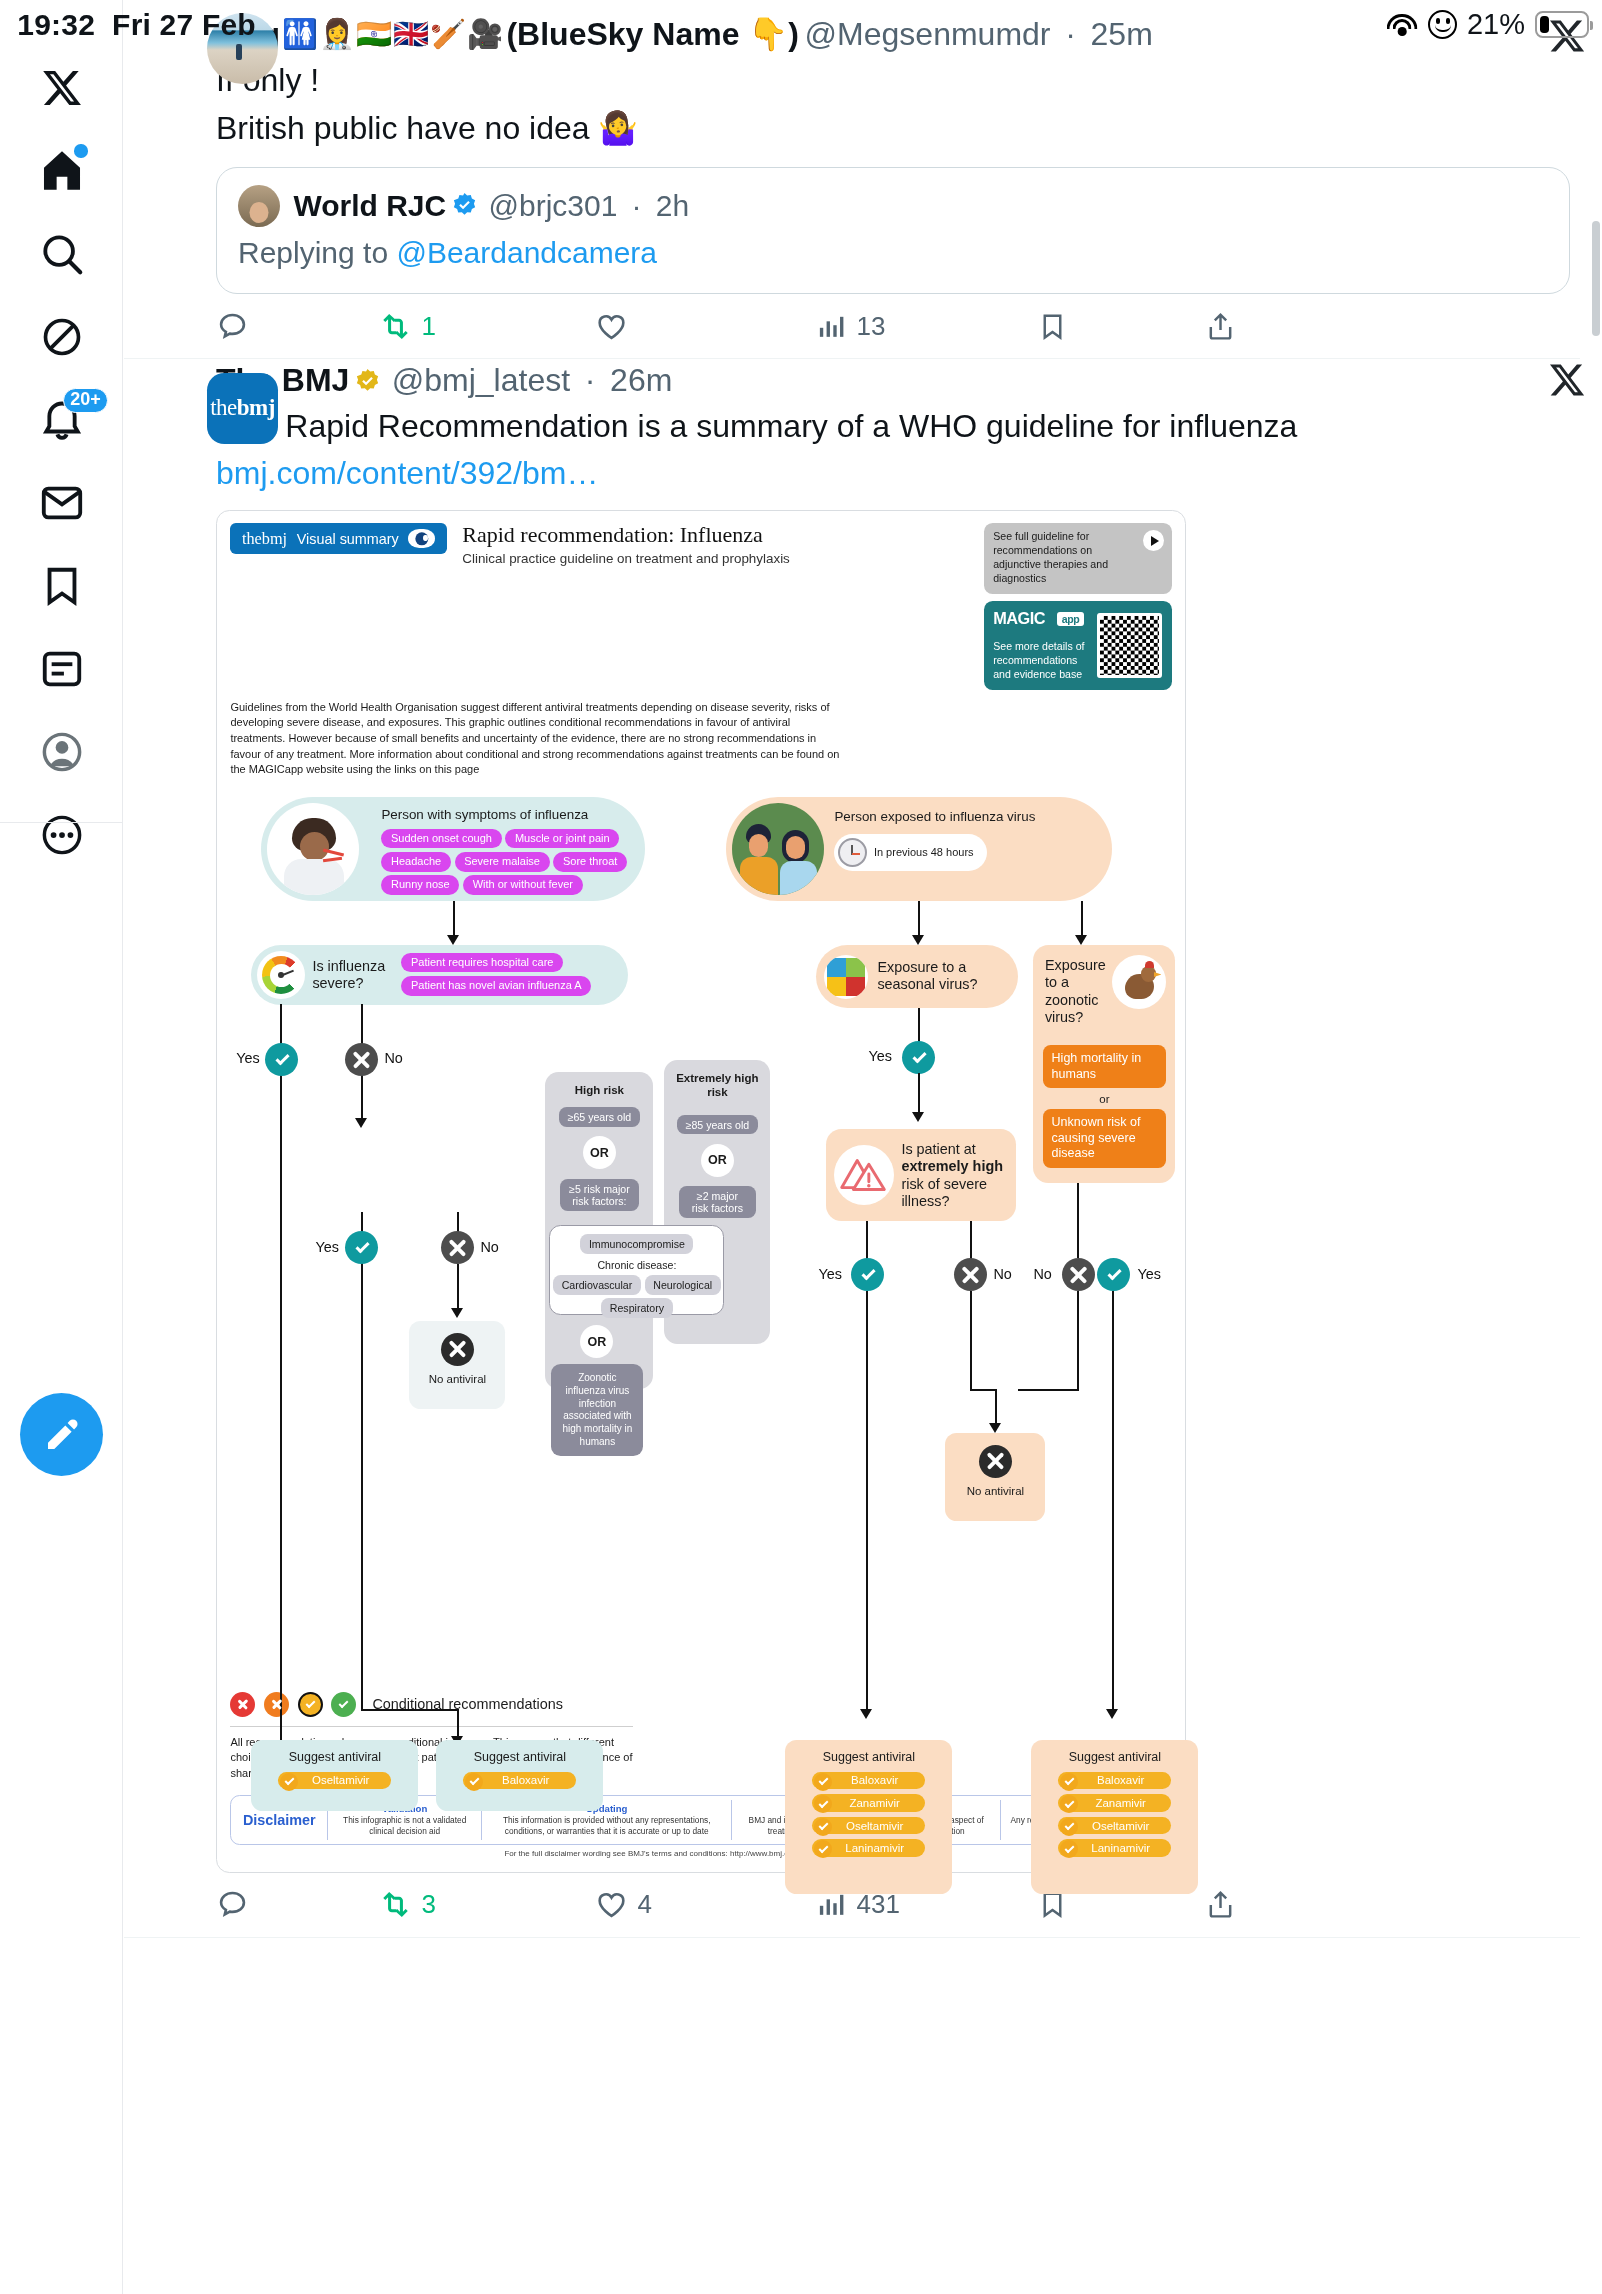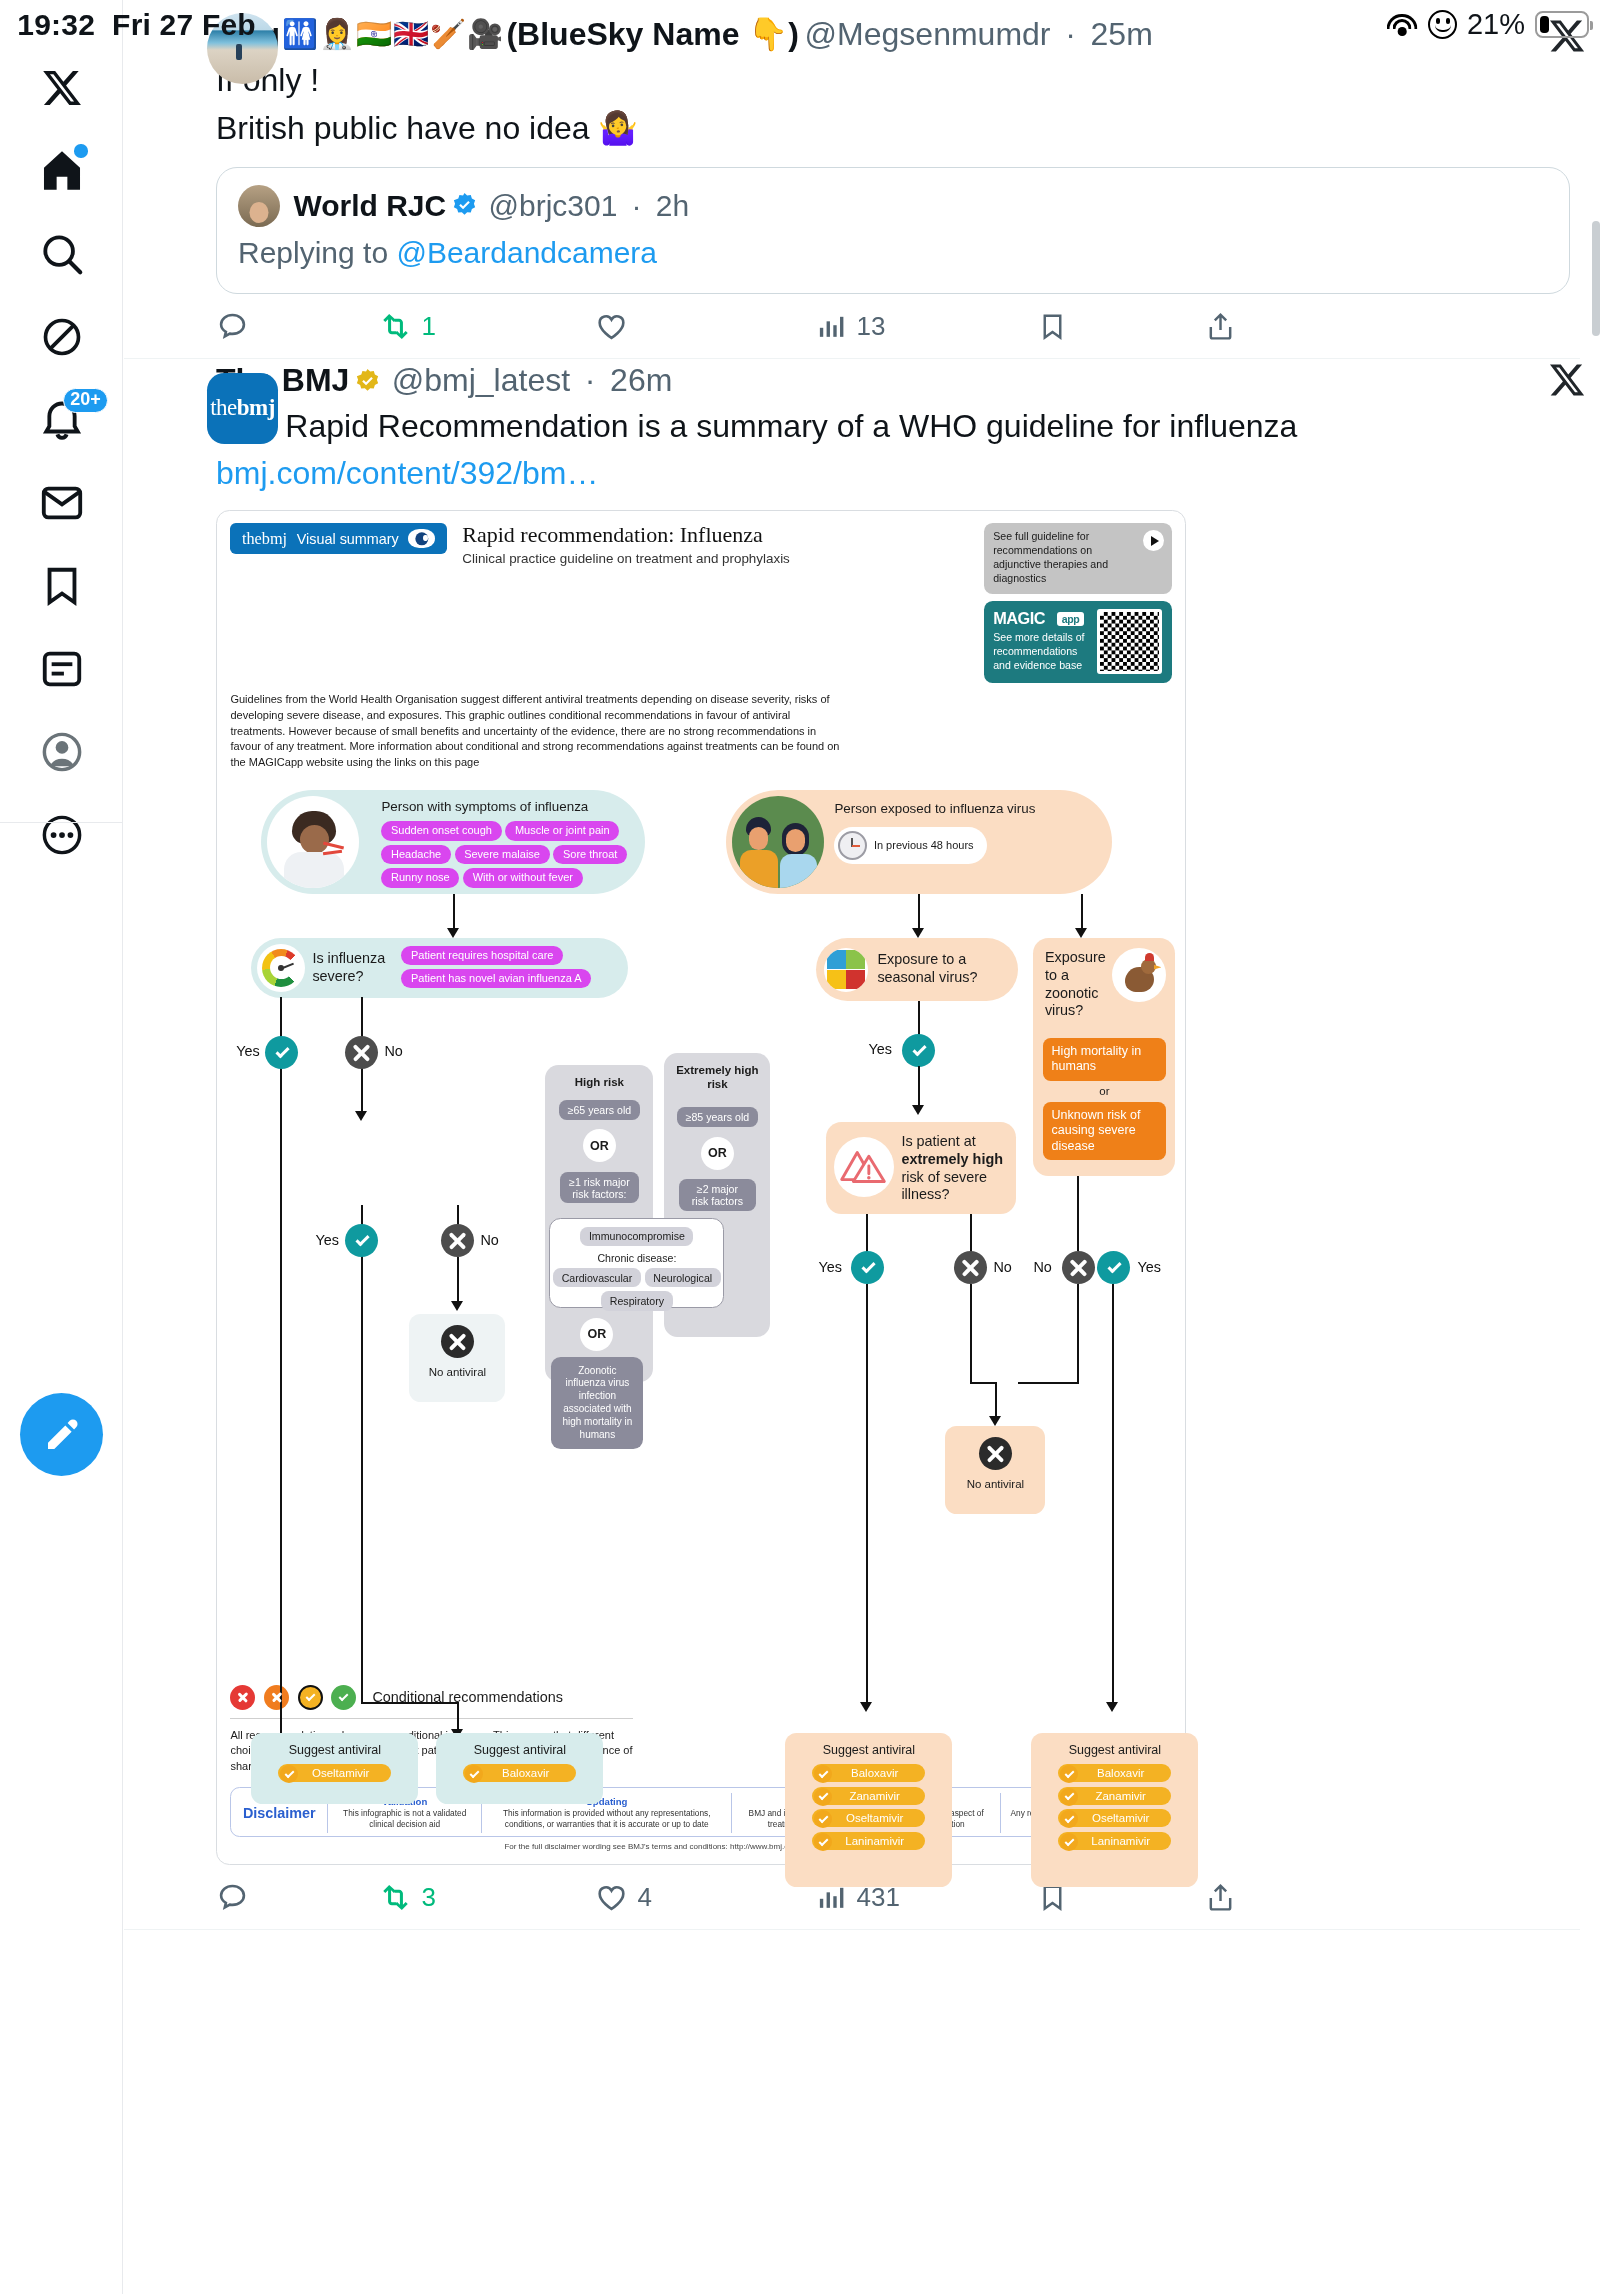--- a/index.html
+++ b/index.html
@@ -112,21 +112,21 @@
   .ig-title{ font-family:"Liberation Serif", serif; font-size:22px; font-weight:400; color:#111; line-height:1.1;}
   .ig-sub{ font-size:13.4px; color:#333; margin-top:3.8px;}
   .ig-desc{ font-size:11px; line-height:1.42; margin-top:9.6px; width:615px; color:#1b1b1b;}
   .ig-right{ width:188px; display:flex; flex-direction:column; gap:6.7px;}
   .ig-guide{ background:#c4c4c4; border-radius:8.6px; padding:7.7px 9.6px; font-size:10.6px; line-height:1.32; position:relative; padding-right:31px;}
   .play{ position:absolute; right:7.7px; top:7.7px; width:21px;height:21px;border-radius:50%;background:#fff; display:flex;align-items:center;justify-content:center;}
   .play i{ width:0;height:0;border-left:8.6px solid #111;border-top:5.8px solid transparent;border-bottom:5.8px solid transparent; margin-left:2.9px;}
   .ig-magic{ background:#1d7a7f; border-radius:8.6px; padding:8.6px 9.6px; color:#fff; display:flex; gap:7.7px;}
   .magic-t{ font-size:16.3px; font-weight:700; letter-spacing:-0.5px; display:flex; align-items:center; gap:12px;}
   .magic-t span.app{ background:#fff;color:#1d7a7f;font-size:10.6px;border-radius:2.9px;padding:1px 4.8px; font-weight:700;}
-  .magic-d{ font-size:10.6px; line-height:1.3; margin-top:3px;}
+  .magic-d{ font-size:10.6px; line-height:1.3; margin-top:12px;}
   .qr{ width:65px;height:65px;background:
     repeating-conic-gradient(#000 0% 25%, #fff 0% 50%) 0 0/7.7px 7.7px,
     #fff; border:3.8px solid #fff; border-radius:2.9px; flex:0 0 auto; align-self:center;}
 
   .flow{ position:relative; margin-top:13.4px; height:893px;}
   .pill{ border-radius:960px; display:inline-block; padding:2.9px 9.6px; font-size:11px; line-height:1.25;}
   .teal-pill{ background:#d946ef; color:#fff;}
   .node-teal{ background:#d7ecec; border-radius:960px;}
   .node-peach{ background:#fbddc3; border-radius:960px;}
   .node-grey{ background:#d9d9de; border-radius:13.4px;}
@@ -516,21 +516,21 @@
           <span style="position:absolute;left:32px;top:11.5px;width:33px;height:33px;border-radius:50%;background:#2b2b2b;display:flex;align-items:center;justify-content:center;">
               <span class="xmark big"></span>
             </span>
           <div style="position:absolute;left:0;right:0;top:52px;text-align:center;font-size:11.5px;">No antiviral</div>
         </div>
 
         <div class="node-grey" style="position:absolute;left:315px;top:281px;width:108px;height:317px;">
           <div style="text-align:center;font-weight:700;font-size:11.5px;margin-top:11.5px;">High risk</div>
           <div style="text-align:center;margin-top:11.5px;"><span class="grey-pill">≥65 years old</span></div>
           <div style="text-align:center;margin-top:9.6px;"><span style="display:inline-flex;align-items:center;justify-content:center;width:33px;height:33px;border-radius:50%;background:#fff;font-weight:700;font-size:12.5px;">OR</span></div>
-          <div style="text-align:center;margin-top:9.6px;"><span class="grey-pill" style="display:inline-block;width:79px;">≥1 risk major risk factors:</span></div>
+          <div style="text-align:center;margin-top:9.6px;"><span class="grey-pill" style="display:inline-block;width:79px;">≥5 risk major risk factors:</span></div>
         </div>
 
         <div class="node-grey" style="position:absolute;left:434px;top:269px;width:106px;height:284px;">
           <div style="text-align:center;font-weight:700;font-size:11.5px;margin-top:11.5px;line-height:1.2;">Extremely high risk</div>
           <div style="text-align:center;margin-top:15.4px;"><span class="grey-pill">≥85 years old</span></div>
           <div style="text-align:center;margin-top:9.6px;"><span style="display:inline-flex;align-items:center;justify-content:center;width:33px;height:33px;border-radius:50%;background:#fff;font-weight:700;font-size:12.5px;">OR</span></div>
           <div style="text-align:center;margin-top:9.6px;"><span class="grey-pill" style="display:inline-block;width:77px;">≥2 major risk factors</span></div>
         </div>
 
         <div style="position:absolute;left:319px;top:434px;width:175px;height:90px;border:1.5px solid #9a9aa6;border-radius:11.5px;background:#fff;">

